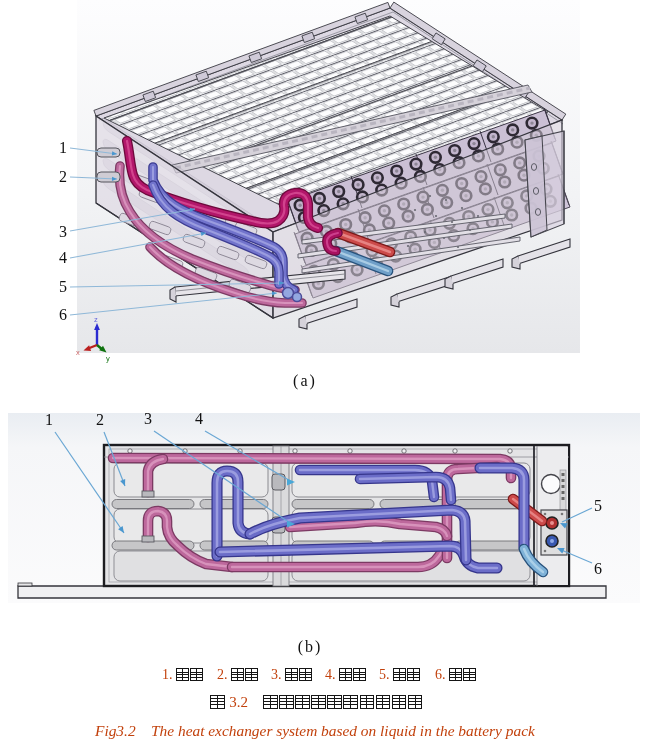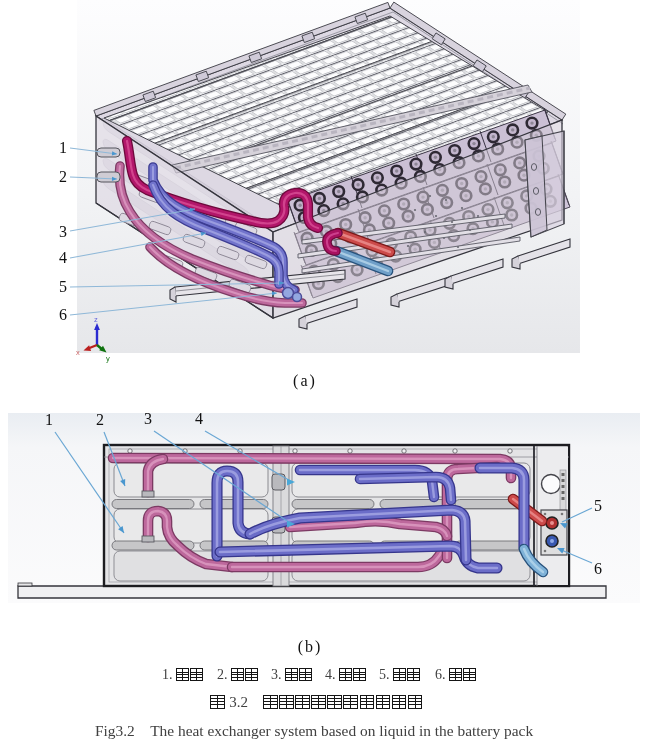--- a/index.html
+++ b/index.html
@@ -1,16 +1,16 @@
 <!DOCTYPE html>
 <html><head><meta charset="utf-8"><style>
 html,body{margin:0;padding:0;background:#fff;}
 #page{position:relative;width:654px;height:750px;background:#fff;overflow:hidden;font-family:"Liberation Serif",serif;}
 #page svg{position:absolute;left:0;top:0;}
-.cap{position:absolute;white-space:nowrap;color:#404040;}
+.cap{position:absolute;white-space:nowrap;color:#c2410c;}
 .cj{display:inline-block;vertical-align:-2px;border:1.1px solid #151515;box-sizing:border-box;
 background:linear-gradient(#151515,#151515) 0 50%/100% 1px no-repeat,
 linear-gradient(#151515,#151515) 50% 0/1px 100% no-repeat,
 linear-gradient(#151515,#151515) 0 25%/100% 1px no-repeat,
 linear-gradient(#151515,#151515) 0 78%/100% 1px no-repeat;}
 </style></head><body>
 <div id="page">
 <svg width="654" height="750" viewBox="0 0 654 750">
 <defs>
         <linearGradient id="bga" x1="0" y1="0" x2="0" y2="1">
@@ -683,13 +683,13 @@
 
 <g>
         <text x="310" y="652" font-family="Liberation Serif, serif" font-size="16" fill="#111" text-anchor="middle" letter-spacing="2">(b)</text>
       </g>
 </svg>
 
 <div class="cap" style="left:162px;top:667px;font-size:14px;"><span style="margin-right:13px">1. <span class="cj" style="width:13px;height:13px;margin-right:1px"></span><span class="cj" style="width:13px;height:13px;margin-right:1px"></span></span><span style="margin-right:12px">2. <span class="cj" style="width:13px;height:13px;margin-right:1px"></span><span class="cj" style="width:13px;height:13px;margin-right:1px"></span></span><span style="margin-right:12px">3. <span class="cj" style="width:13px;height:13px;margin-right:1px"></span><span class="cj" style="width:13px;height:13px;margin-right:1px"></span></span><span style="margin-right:12px">4. <span class="cj" style="width:13px;height:13px;margin-right:1px"></span><span class="cj" style="width:13px;height:13px;margin-right:1px"></span></span><span style="margin-right:14px">5. <span class="cj" style="width:13px;height:13px;margin-right:1px"></span><span class="cj" style="width:13px;height:13px;margin-right:1px"></span></span><span>6. <span class="cj" style="width:13px;height:13px;margin-right:1px"></span><span class="cj" style="width:13px;height:13px;margin-right:1px"></span></span></div>
 
 <div class="cap" style="left:210px;top:694px;font-size:15px;"><span class="cj" style="width:14.5px;height:14.5px;margin-right:1px"></span> 3.2&nbsp;&nbsp;&nbsp;&nbsp;<span class="cj" style="width:14.5px;height:14.5px;margin-right:1.6px"></span><span class="cj" style="width:14.5px;height:14.5px;margin-right:1.6px"></span><span class="cj" style="width:14.5px;height:14.5px;margin-right:1.6px"></span><span class="cj" style="width:14.5px;height:14.5px;margin-right:1.6px"></span><span class="cj" style="width:14.5px;height:14.5px;margin-right:1.6px"></span><span class="cj" style="width:14.5px;height:14.5px;margin-right:1.6px"></span><span class="cj" style="width:14.5px;height:14.5px;margin-right:1.6px"></span><span class="cj" style="width:14.5px;height:14.5px;margin-right:1.6px"></span><span class="cj" style="width:14.5px;height:14.5px;margin-right:1.6px"></span><span class="cj" style="width:14.5px;height:14.5px;margin-right:1.6px"></span></div>
 
-<div class="cap" style="left:95px;top:722px;font-size:15.4px;">Fig3.2&nbsp;&nbsp;&nbsp;&nbsp;The heat exchanger system based on liquid in the battery pack</div>
+<div class="cap" style="left:95px;top:722px;font-size:15.4px;font-style:italic;">Fig3.2&nbsp;&nbsp;&nbsp;&nbsp;The heat exchanger system based on liquid in the battery pack</div>
 </div>
 </body></html>

